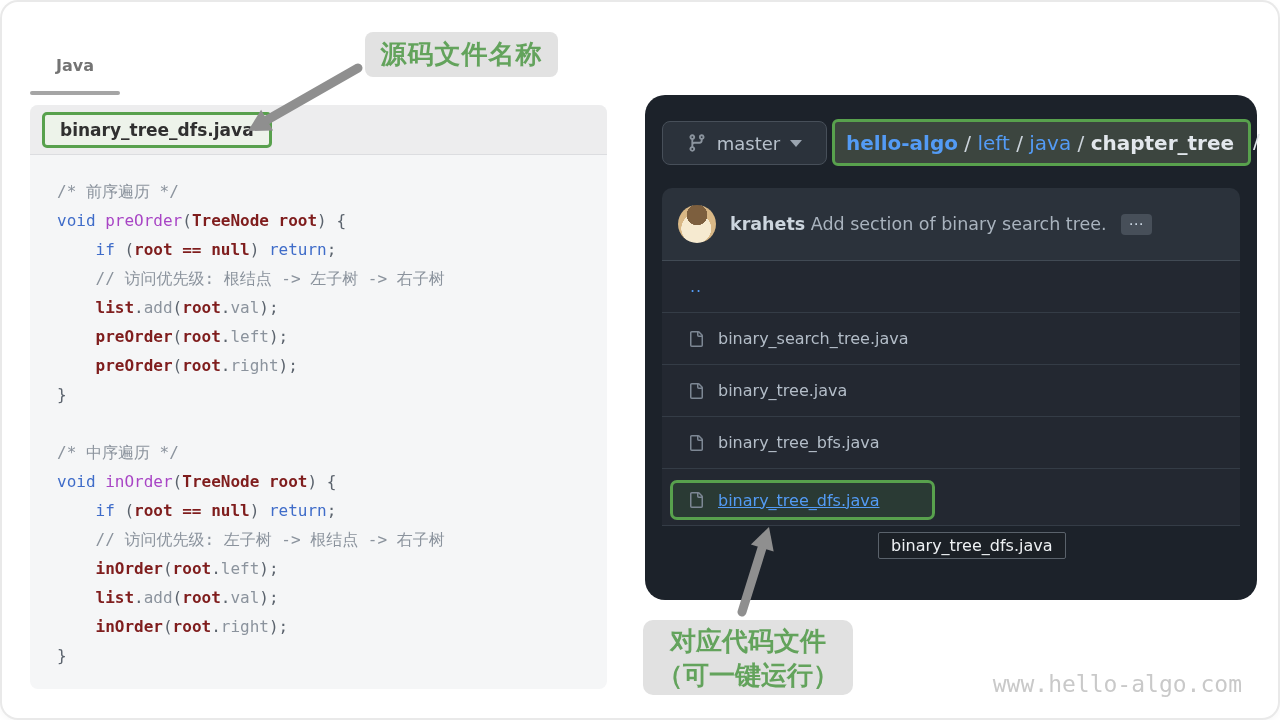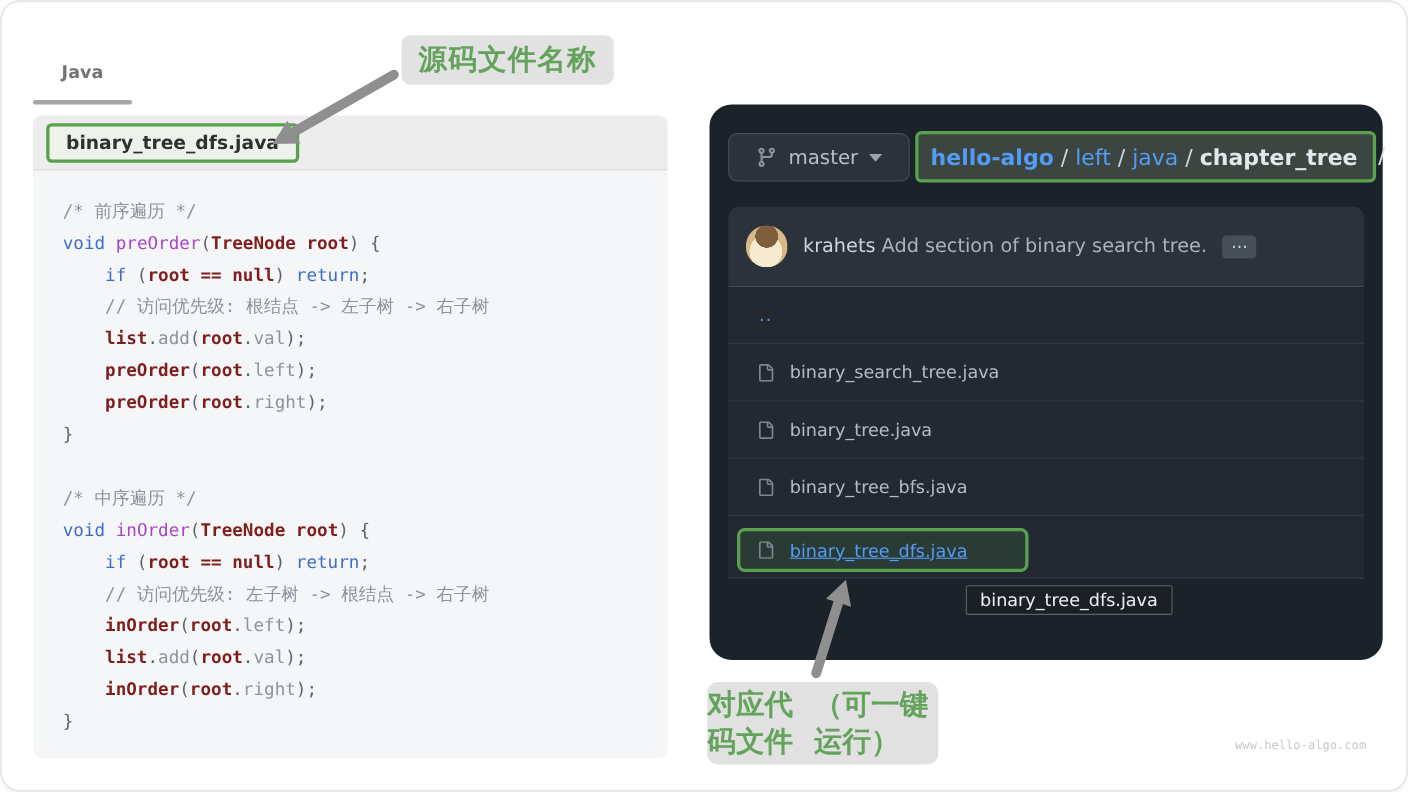--- a/index.html
+++ b/index.html
@@ -38,21 +38,21 @@
   #trailing-slash{position:absolute;left:608px;top:34px;color:#e2e7ec;font-size:20px;}
 
   #file-table{position:absolute;left:17px;top:93px;width:578px;}
   #commit-row{height:73px;background:#2b323b;border-radius:10px 10px 0 0;border-bottom:1px solid #414a54;
     display:flex;align-items:center;padding:0 16px;box-sizing:border-box;}
   #avatar{width:38px;height:38px;border-radius:50%;flex:0 0 38px;
     background:
       radial-gradient(circle at 50% 26%, #7d5f3e 0 30%, rgba(0,0,0,0) 31%),
       radial-gradient(circle at 48% 62%, #f6ead0 0 48%, #d9b886 49% 78%, #b08c57 79%);}
   #commit-text{margin-left:14px;font-size:17.5px;color:#a9b3be;white-space:nowrap;}
-  #commit-author{font-weight:normal;color:#ccd5de;margin-top:28px;}
+  #commit-author{font-weight:bold;color:#ccd5de;margin-top:28px;}
   #kebab-btn{margin-left:14px;width:31px;height:21px;background:#474f59;border-radius:4px;
     display:flex;align-items:center;justify-content:center;color:#cdd9e5;font-size:15px;line-height:1;}
   .gh-row{height:52px;background:#232831;border-bottom:1px solid #343c46;display:flex;align-items:center;
     padding:0 26px;box-sizing:border-box;gap:14px;font-size:16px;color:#b3bdc8;}
   #parent-row{padding-left:28px;}
   .parent-link{color:#539bf5;letter-spacing:1px;}
   .file-icon{flex:0 0 16px;display:flex;}
   #dfs-row{height:56px;background:#232831;border-bottom:1px solid #343c46;position:relative;}
   #dfs-box{position:absolute;left:8px;top:11px;width:244px;height:34px;border:3px solid #58a14d;
     border-radius:7px;background:rgba(88,161,77,.15);display:flex;align-items:center;
@@ -60,24 +60,24 @@
   #dfs-link{color:#539bf5;text-decoration:underline;}
 
   #tooltip{left:878px;top:532px;background:#1b2026;border:1px solid #5a626b;border-radius:2px;
     padding:3px 12px;font-size:16px;color:#eef1f4;}
 
   
   #top-label{left:365px;top:32px;width:193px;height:45px;background:#e2e2e2;border-radius:8px;
     display:flex;align-items:center;justify-content:center;font-size:26px;font-weight:bold;
     color:#63a35c;letter-spacing:1px;}
   #bottom-label{left:643px;top:620px;width:210px;height:75px;background:#e1e1e1;border-radius:10px;
-    display:flex;flex-direction:row;align-items:center;justify-content:center;
+    display:flex;flex-direction:column;align-items:center;justify-content:center;
     font-size:26px;font-weight:bold;color:#63a35c;line-height:34px;}
   #watermark{right:38px;top:671px;font-family:"DejaVu Sans Mono","Liberation Mono",monospace;
-    font-size:11px;color:#c9c9c9;}
+    font-size:23px;color:#c9c9c9;}
   #arrows{position:absolute;left:0;top:0;width:1280px;height:720px;pointer-events:none;}
 </style>
 </head>
 <body>
 
 <div id="frame"></div>
 
 <div class="abs" id="tab-java">Java</div>
 <div class="abs" id="tab-underline"></div>
 

